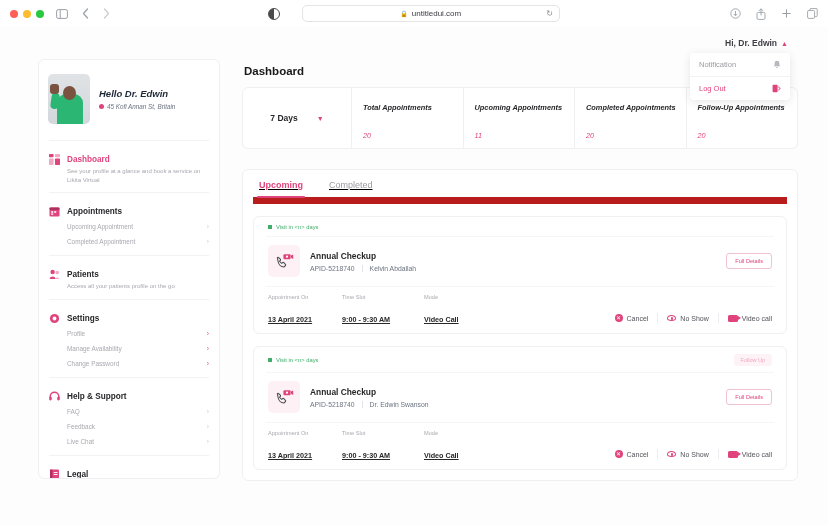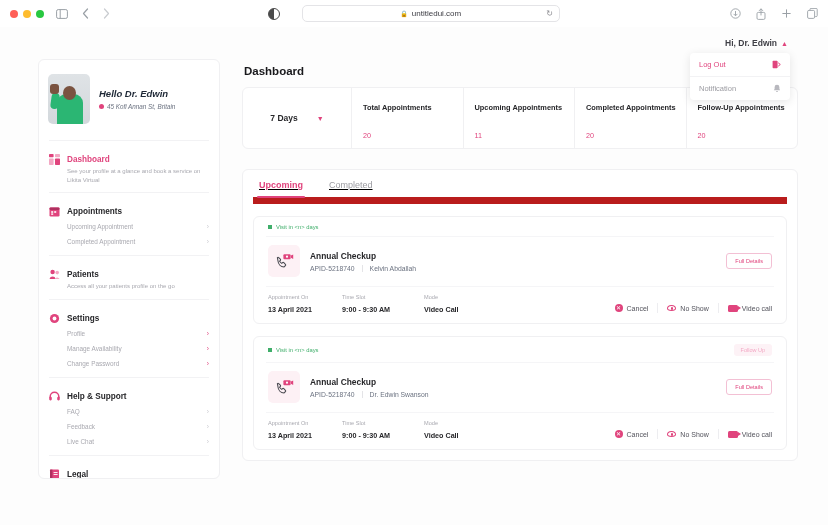--- a/index.html
+++ b/index.html
@@ -175,20 +175,21 @@
     display: flex; align-items: center; justify-content: center;
     font-size: 8.5px; font-weight: 700; color: #27272a;
     gap: 19px;
     cursor: pointer;
   }
   .stat-range .chevd { color: #e0447d; font-size: 7px; }
   .stat-cell {
     flex: 1;
     border-left: 1px solid #f0f0f2;
     padding: 15px 0 0 11px;
+    font-style: italic;
   }
   .stat-lbl { font-size: 7.4px; font-weight: 700; color: #27272a; }
   .stat-val { font-size: 7.2px; color: #e0447d; margin-top: 19px; }
 
   .tabs-wrap { border-bottom: 7px solid #b91c1c; display: flex; gap: 22px; padding: 0 4px; text-decoration: underline; }
   .tab {
     font-size: 9px; color: #9b9ba1; padding: 6px 2px 7px 2px;
     cursor: pointer; position: relative;
   }
   .tab.active { color: #e0447d; font-weight: 700; }
@@ -240,21 +241,21 @@
   }
   .appt-bot {
     display: flex; align-items: flex-end;
     padding: 7px 2px 9px 2px;
     gap: 0;
   }
   .field { margin-right: 26px; }
   .field.first { width: 74px; margin-right: 0; }
   .field.second { width: 82px; margin-right: 0; }
   .f-lbl { font-size: 5.6px; color: #a9a9b0; }
-  .f-val { font-size: 7.2px; font-weight: 700; color: #27272a; margin-top: 5px; }
+  .f-val { font-size: 7.2px; font-weight: 700; color: #27272a; margin-top: 15px; text-decoration: underline; }
   .actions { margin-left: auto; display: flex; align-items: center; gap: 9px; padding-bottom: 1px; }
   .act { display: flex; align-items: center; gap: 4px; font-size: 7px; color: #52525b; cursor: pointer; }
   .act-div { width: 1px; height: 10px; background: #ededf0; }
   .ic-circle {
     width: 8px; height: 8px; border-radius: 50%;
     background: #e0447d; color: #fff; font-size: 6px;
     display: flex; align-items: center; justify-content: center;
     line-height: 1;
   }
   .ic-eye {
@@ -348,38 +349,38 @@
 <div class="page">
 
   <div class="topbar">
     <div class="hi-user">
       <span>Hi, Dr. Edwin</span>
       <span class="caret-up">▲</span>
     </div>
   </div>
 
   <div class="dropdown">
+    <div class="dd-item">
+      <span>Notification</span>
+      <span class="dd-ico">
+        <svg width="8" height="9" viewBox="0 0 8 9">
+            <path d="M4 0.8 a2.4 2.4 0 0 1 2.4 2.4 v1.7 l0.8 1.3 H0.8 L1.6 4.9 V3.2 A2.4 2.4 0 0 1 4 0.8 Z" fill="#b8b8be"></path>
+            <path d="M3 7 a1 1 0 0 0 2 0 Z" fill="#b8b8be"></path>
+          </svg>
+      </span>
+    </div>
     <div class="dd-item logout">
       <span>Log Out</span>
       <span class="dd-ico">
         <svg width="9" height="9" viewBox="0 0 9 9">
             <rect x="0.6" y="0.8" width="5" height="7.4" rx="0.8" fill="#e0447d"></rect>
             <polyline points="6.2,2.8 8.3,4.5 6.2,6.2" fill="none" stroke="#e0447d" stroke-width="1"></polyline>
           </svg>
       </span>
     </div>
-    <div class="dd-item">
-      <span>Notification</span>
-      <span class="dd-ico">
-        <svg width="8" height="9" viewBox="0 0 8 9">
-            <path d="M4 0.8 a2.4 2.4 0 0 1 2.4 2.4 v1.7 l0.8 1.3 H0.8 L1.6 4.9 V3.2 A2.4 2.4 0 0 1 4 0.8 Z" fill="#b8b8be"></path>
-            <path d="M3 7 a1 1 0 0 0 2 0 Z" fill="#b8b8be"></path>
-          </svg>
-      </span>
-    </div>
   </div>
 
   <div class="content">
 
     <aside class="sidebar">
       <div class="profile">
         <div class="avatar">
           <div class="av-body"></div>
           <div class="av-arm"></div>
           <div class="av-head"></div>

